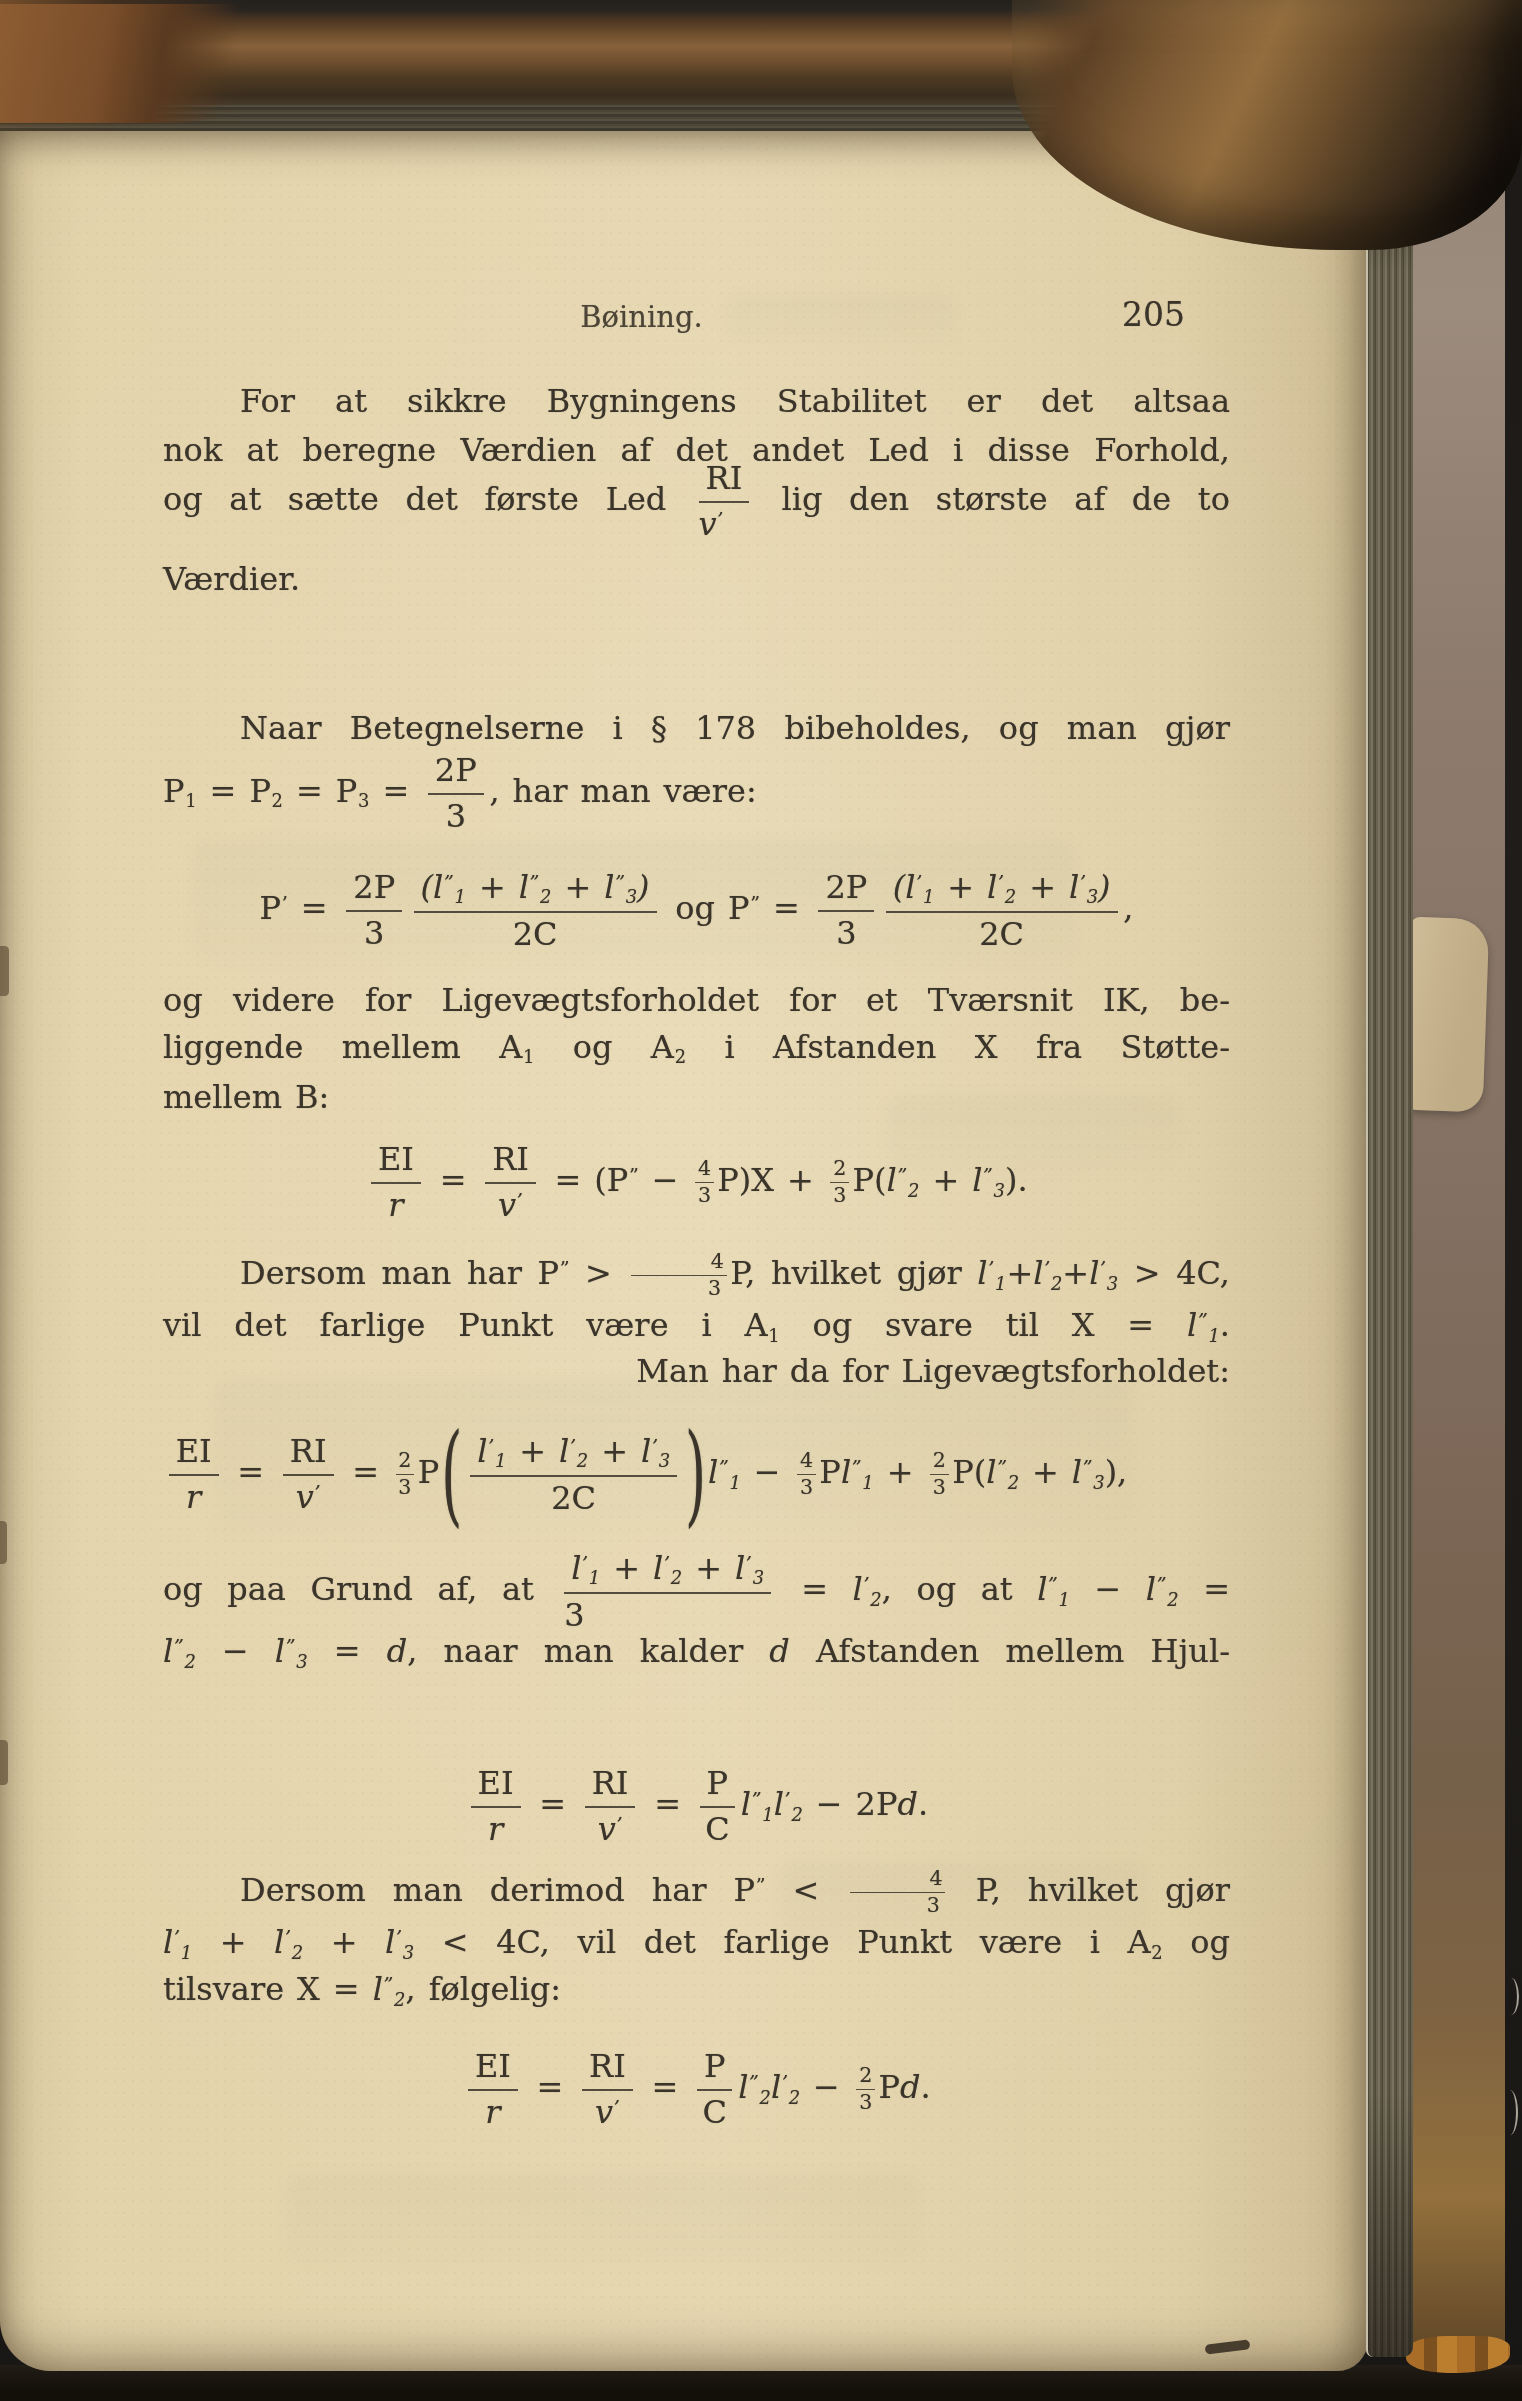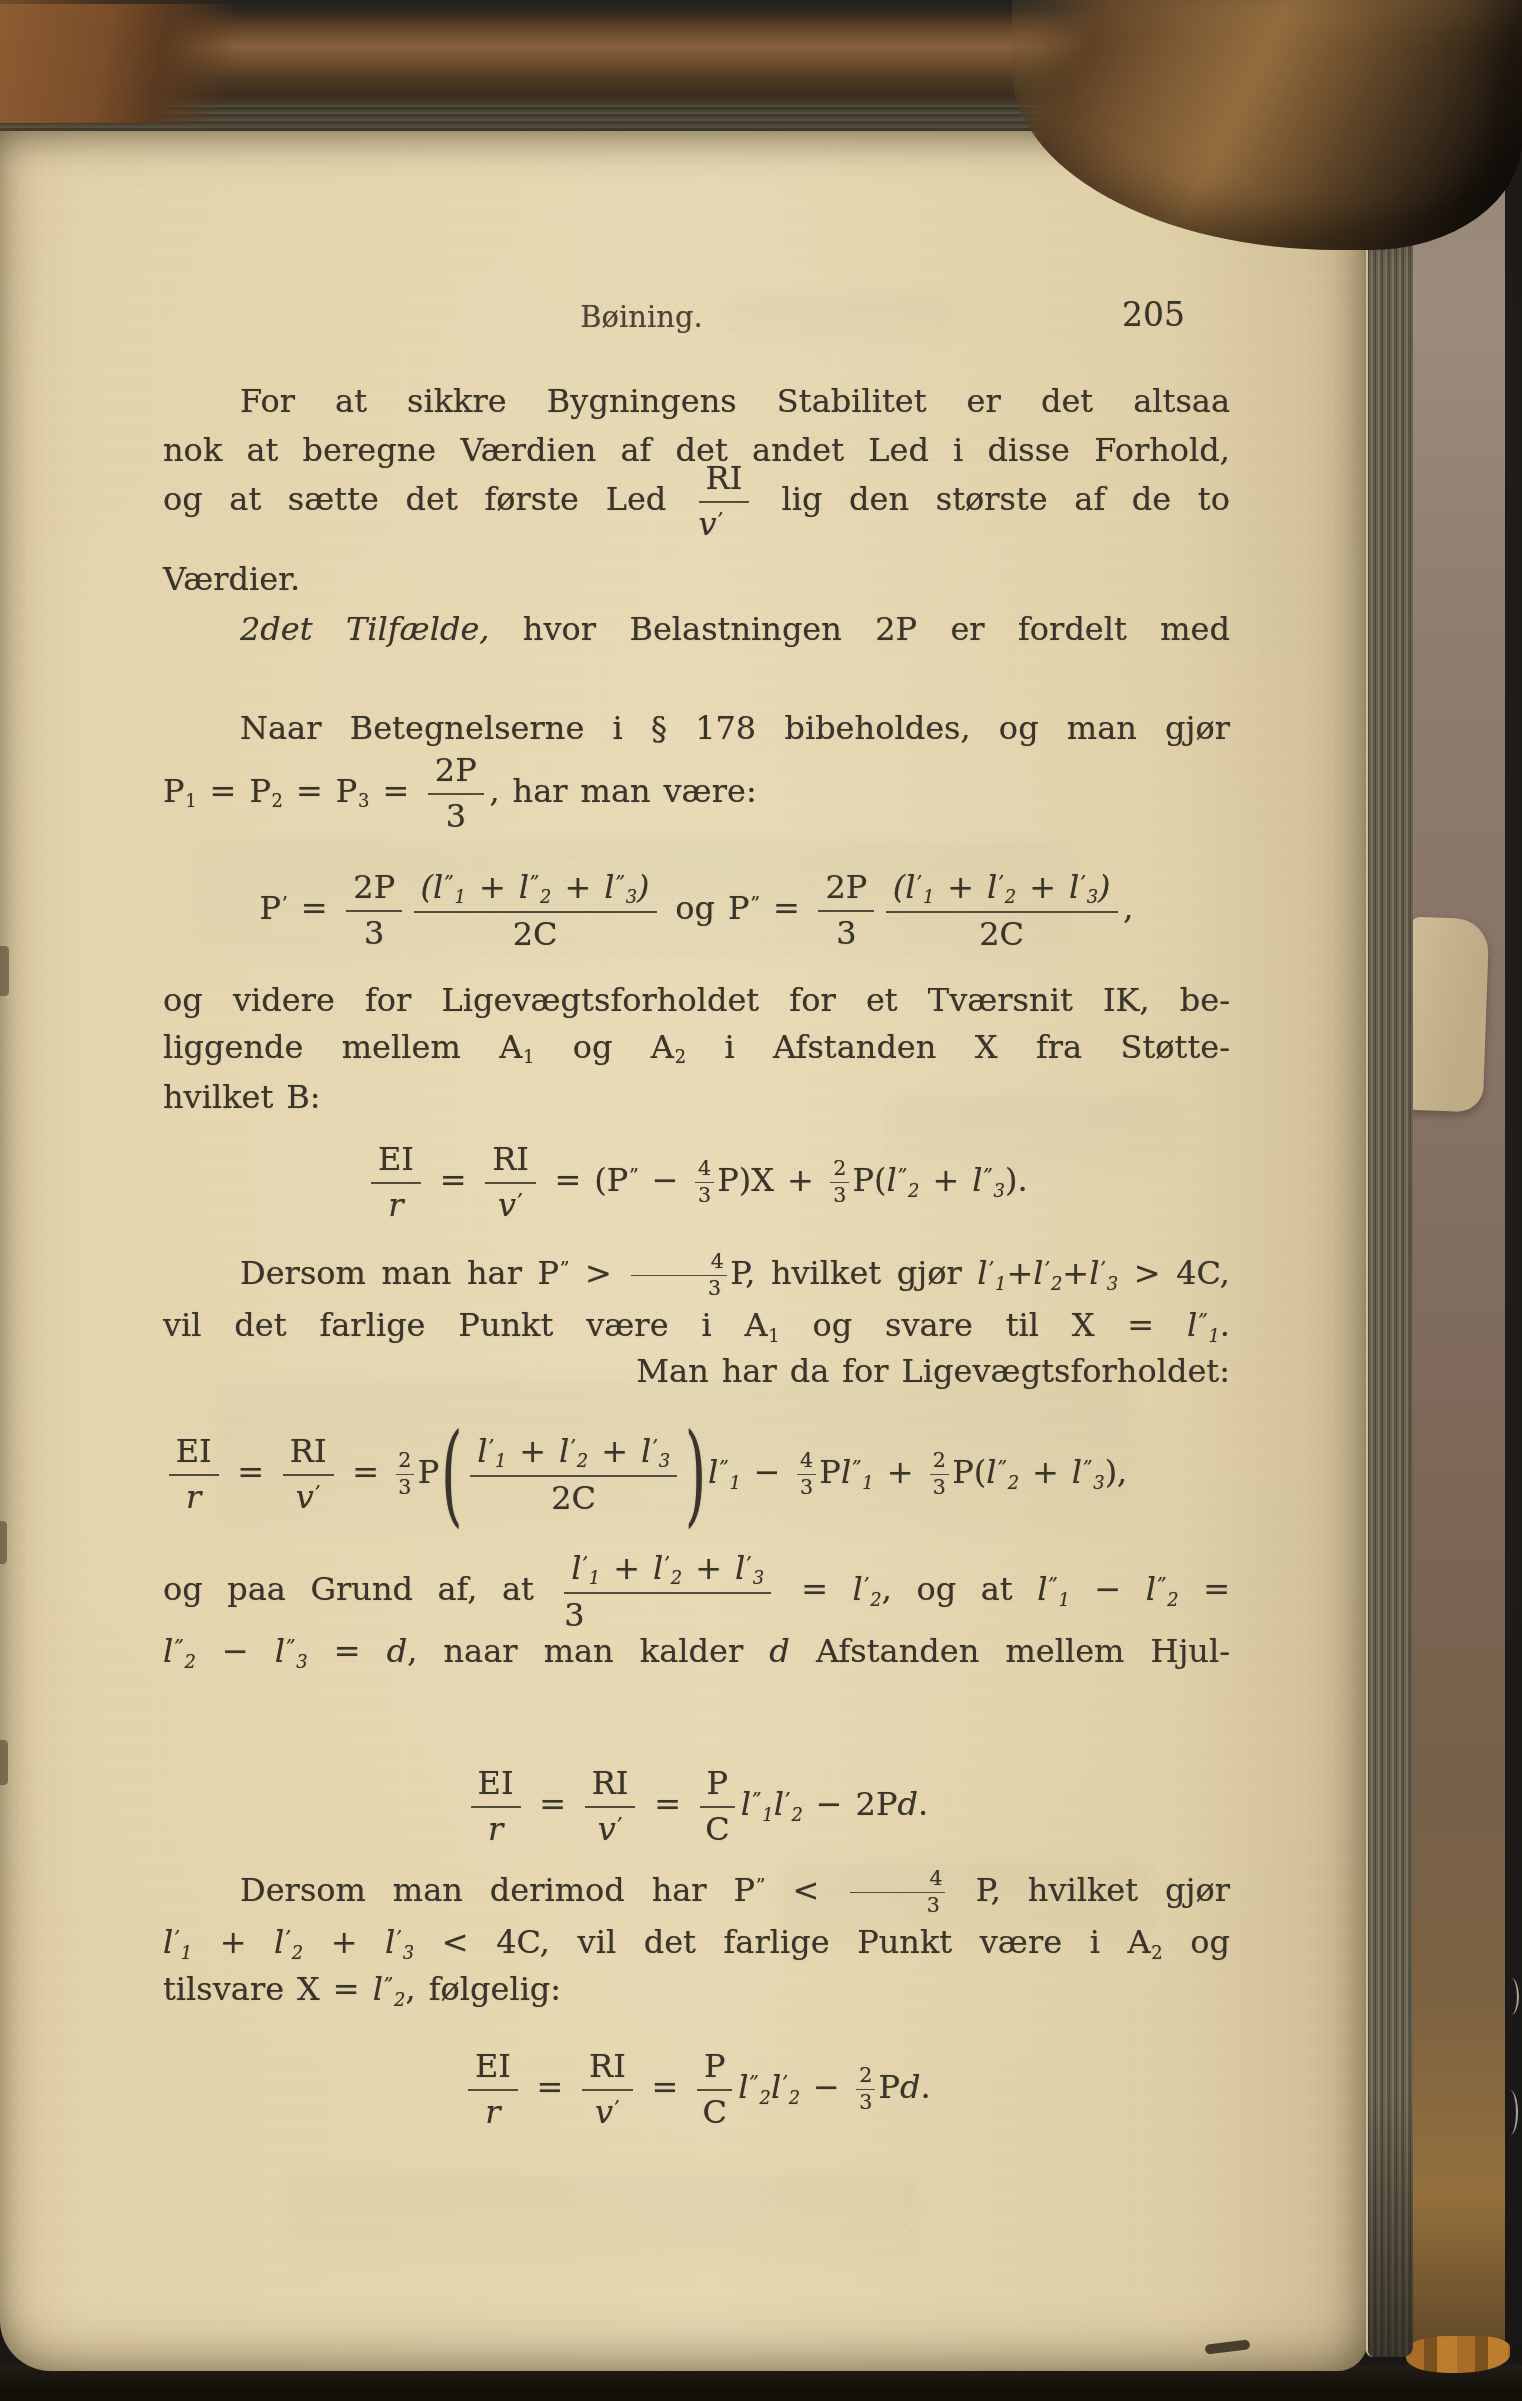--- a/index.html
+++ b/index.html
@@ -117,27 +117,26 @@
     <div class="speck" style="left:0;top:1609px;width:7.8px;height:45px;"></div>
     <div class="dash"></div>
 
     <div class="text-layer" id="text-layer">
       <div class="hdr-title">Bøining.</div>
       <div class="hdr-num">205</div>
     <div class="ln jl ind" style="top: 245px; height: 50px; line-height: 50px;"><span>For at sikkre Bygningens Stabilitet er det altsaa</span></div>
         <div class="ln jl" style="top: 294px; height: 50px; line-height: 50px;"><span>nok at beregne Værdien af det andet Led i disse Forhold,</span></div>
         <div class="ln jl" style="top: 320px; height: 96px; line-height: 96px;"><span>og at sætte det første Led </span><span class="fr"><span class="n"><span>RI</span></span><span class="d it"><span class="it">v</span><span class="pr it">’</span></span></span><span> lig den største af de to</span></div>
         <div class="ln " style="top: 423px; height: 50px; line-height: 50px;"><span>Værdier.</span></div>
-        <div class="ln jl ind" style="top: 473px; height: 50px; line-height: 50px;"><span class="it">2det Tilfælde,</span><span> hvor Belastningen 2P er fordelt med</span></div>
         <div class="ln jl ind" style="top: 572px; height: 50px; line-height: 50px;"><span>Naar Betegnelserne i § 178 bibeholdes, og man gjør</span></div>
         <div class="ln " style="top: 612px; height: 96px; line-height: 96px;"><span>P</span><span class="sb">1</span><span> = P</span><span class="sb">2</span><span> = P</span><span class="sb">3</span><span> = </span><span class="fr"><span class="n"><span>2P</span></span><span class="d"><span>3</span></span></span><span>, har man være:</span></div>
         <div class="ln ctr" style="top: 704px; height: 138px; line-height: 138px;"><span>P</span><span class="pr">’</span><span> = </span><span class="fr"><span class="n"><span>2P</span></span><span class="d"><span>3</span></span></span><span class="fr"><span class="n it"><span class="it">(l</span><span class="pr it">”</span><span class="sb it">1</span><span class="it"> + l</span><span class="pr it">”</span><span class="sb it">2</span><span class="it"> + l</span><span class="pr it">”</span><span class="sb it">3</span><span class="it">)</span></span><span class="d"><span>2C</span></span></span><span> og P</span><span class="pr">”</span><span> = </span><span class="fr"><span class="n"><span>2P</span></span><span class="d"><span>3</span></span></span><span class="fr"><span class="n it"><span class="it">(l</span><span class="pr it">’</span><span class="sb it">1</span><span class="it"> + l</span><span class="pr it">’</span><span class="sb it">2</span><span class="it"> + l</span><span class="pr it">’</span><span class="sb it">3</span><span class="it">)</span></span><span class="d"><span>2C</span></span></span><span>,</span></div>
         <div class="ln jl" style="top: 844px; height: 50px; line-height: 50px;"><span>og videre for Ligevægtsforholdet for et Tværsnit IK, be-</span></div>
         <div class="ln jl" style="top: 891px; height: 50px; line-height: 50px;"><span>liggende mellem A</span><span class="sb">1</span><span> og A</span><span class="sb">2</span><span> i Afstanden X fra Støtte-</span></div>
-        <div class="ln " style="top: 941px; height: 50px; line-height: 50px;"><span>hvilket B:</span></div>
+        <div class="ln " style="top: 941px; height: 50px; line-height: 50px;"><span>mellem B:</span></div>
         <div class="ln ctr" style="top: 988px; height: 113px; line-height: 113px;"><span class="fr"><span class="n"><span>EI</span></span><span class="d it"><span class="it">r</span></span></span><span> = </span><span class="fr"><span class="n"><span>RI</span></span><span class="d it"><span class="it">v</span><span class="pr it">’</span></span></span><span> = (P</span><span class="pr">”</span><span> − </span><span class="sf"><span class="n"><span>4</span></span><span class="d"><span>3</span></span></span><span>P)X + </span><span class="sf"><span class="n"><span>2</span></span><span class="d"><span>3</span></span></span><span>P(</span><span class="it">l</span><span class="pr it">”</span><span class="sb it">2</span><span class="it"> + l</span><span class="pr it">”</span><span class="sb it">3</span><span>).</span></div>
         <div class="ln jl ind" style="top: 1113px; height: 50px; line-height: 50px;"><span>Dersom man har P</span><span class="pr">”</span><span> &gt; </span><span class="sf"><span class="n"><span>4</span></span><span class="d"><span>3</span></span></span><span>P, hvilket gjør </span><span class="it">l</span><span class="pr it">’</span><span class="sb it">1</span><span class="it">+l</span><span class="pr it">’</span><span class="sb it">2</span><span class="it">+l</span><span class="pr it">’</span><span class="sb it">3</span><span> &gt; 4C,</span></div>
         <div class="ln jl" style="top: 1165px; height: 50px; line-height: 50px;"><span>vil det farlige Punkt være i A</span><span class="sb">1</span><span> og svare til X = </span><span class="it">l</span><span class="pr it">”</span><span class="sb it">1</span><span>.</span></div>
         <div class="ln ind" style="top: 1215px; height: 50px; line-height: 50px;"><span>Man har da for Ligevægtsforholdet:</span></div>
         <div class="ln " style="top: 1268px; height: 138px; line-height: 138px;"><span class="fr"><span class="n"><span>EI</span></span><span class="d it"><span class="it">r</span></span></span><span> = </span><span class="fr"><span class="n"><span>RI</span></span><span class="d it"><span class="it">v</span><span class="pr it">’</span></span></span><span> = </span><span class="sf"><span class="n"><span>2</span></span><span class="d"><span>3</span></span></span><span>P</span><span class="bp">(</span><span class="fr"><span class="n it"><span class="it">l</span><span class="pr it">’</span><span class="sb it">1</span><span class="it"> + l</span><span class="pr it">’</span><span class="sb it">2</span><span class="it"> + l</span><span class="pr it">’</span><span class="sb it">3</span></span><span class="d"><span>2C</span></span></span><span class="bp">)</span><span class="it">l</span><span class="pr it">”</span><span class="sb it">1</span><span> − </span><span class="sf"><span class="n"><span>4</span></span><span class="d"><span>3</span></span></span><span>P</span><span class="it">l</span><span class="pr it">”</span><span class="sb it">1</span><span> + </span><span class="sf"><span class="n"><span>2</span></span><span class="d"><span>3</span></span></span><span>P(</span><span class="it">l</span><span class="pr it">”</span><span class="sb it">2</span><span class="it"> + l</span><span class="pr it">”</span><span class="sb it">3</span><span>),</span></div>
         <div class="ln jl" style="top: 1406px; height: 96px; line-height: 96px;"><span>og paa Grund af, at </span><span class="fr"><span class="n it"><span class="it">l</span><span class="pr it">’</span><span class="sb it">1</span><span class="it"> + l</span><span class="pr it">’</span><span class="sb it">2</span><span class="it"> + l</span><span class="pr it">’</span><span class="sb it">3</span></span><span class="d"><span>3</span></span></span><span> = </span><span class="it">l</span><span class="pr it">’</span><span class="sb it">2</span><span>, og at </span><span class="it">l</span><span class="pr it">”</span><span class="sb it">1</span><span> − </span><span class="it">l</span><span class="pr it">”</span><span class="sb it">2</span><span> =</span></div>
         <div class="ln jl" style="top: 1491px; height: 50px; line-height: 50px;"><span class="it">l</span><span class="pr it">”</span><span class="sb it">2</span><span> − </span><span class="it">l</span><span class="pr it">”</span><span class="sb it">3</span><span> = </span><span class="it">d</span><span>, naar man kalder </span><span class="it">d</span><span> Afstanden mellem Hjul-</span></div>
         <div class="ln ctr" style="top: 1612px; height: 113px; line-height: 113px;"><span class="fr"><span class="n"><span>EI</span></span><span class="d it"><span class="it">r</span></span></span><span> = </span><span class="fr"><span class="n"><span>RI</span></span><span class="d it"><span class="it">v</span><span class="pr it">’</span></span></span><span> = </span><span class="fr"><span class="n"><span>P</span></span><span class="d"><span>C</span></span></span><span class="it">l</span><span class="pr it">”</span><span class="sb it">1</span><span class="it">l</span><span class="pr it">’</span><span class="sb it">2</span><span> − 2P</span><span class="it">d</span><span>.</span></div>
         <div class="ln jl ind" style="top: 1730px; height: 50px; line-height: 50px;"><span>Dersom man derimod har P</span><span class="pr">”</span><span> &lt; </span><span class="sf"><span class="n"><span>4</span></span><span class="d"><span>3</span></span></span><span> P, hvilket gjør</span></div>
         <div class="ln jl" style="top: 1782px; height: 50px; line-height: 50px;"><span class="it">l</span><span class="pr it">’</span><span class="sb it">1</span><span> + </span><span class="it">l</span><span class="pr it">’</span><span class="sb it">2</span><span> + </span><span class="it">l</span><span class="pr it">’</span><span class="sb it">3</span><span> &lt; 4C, vil det farlige Punkt være i A</span><span class="sb">2</span><span> og</span></div>

